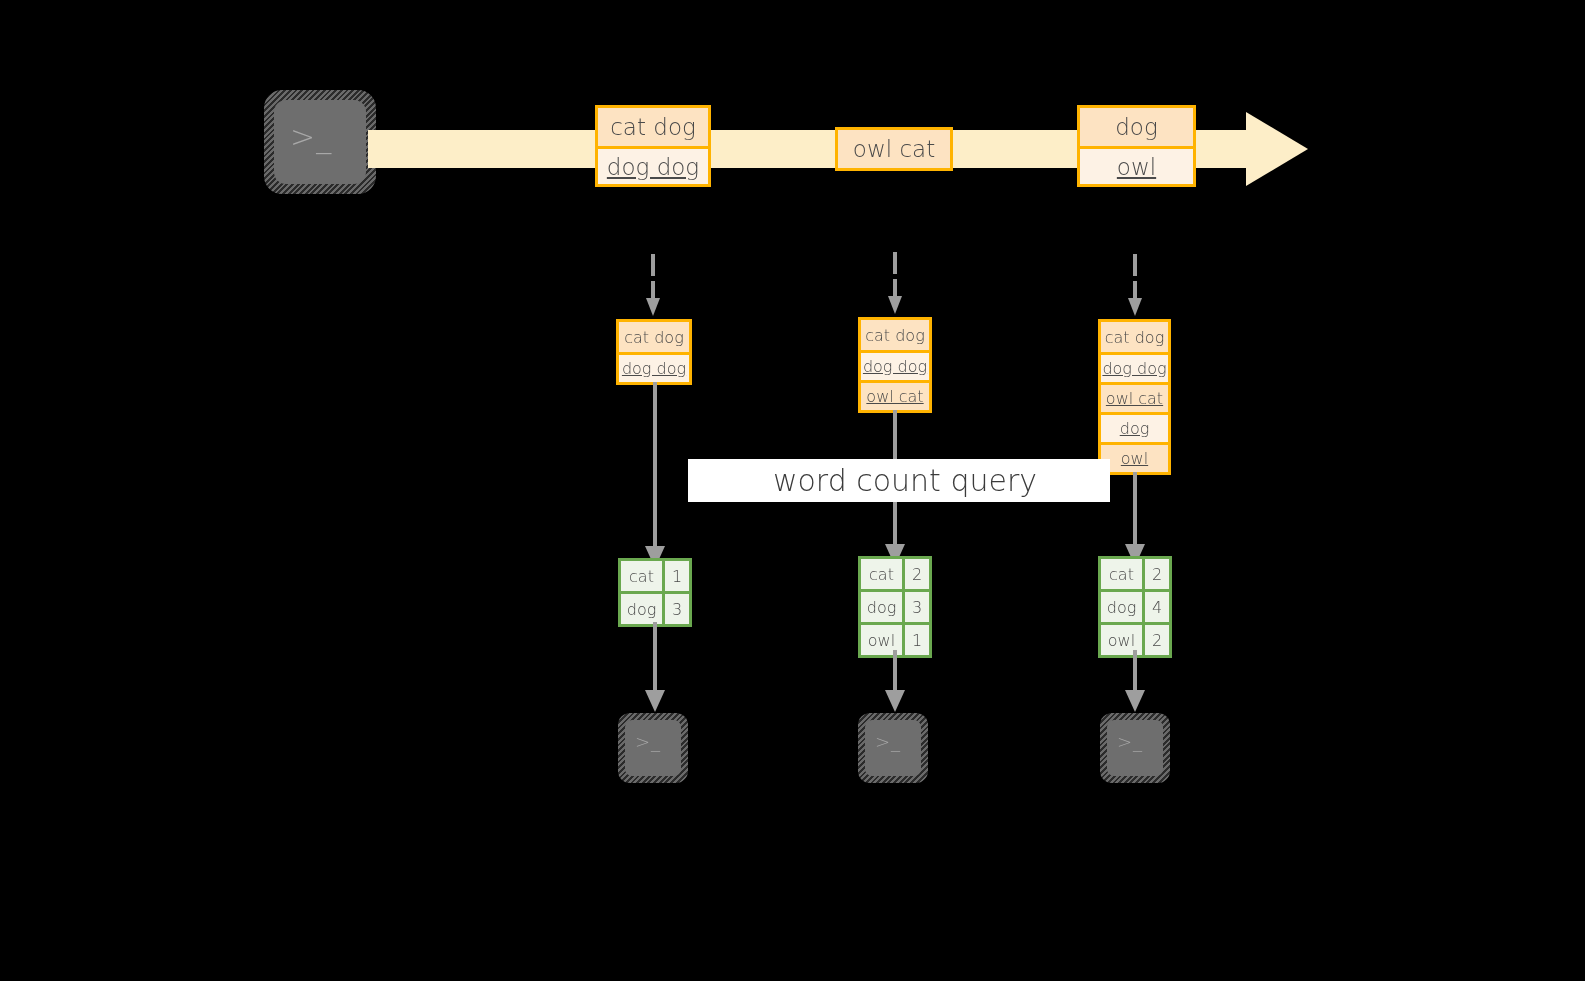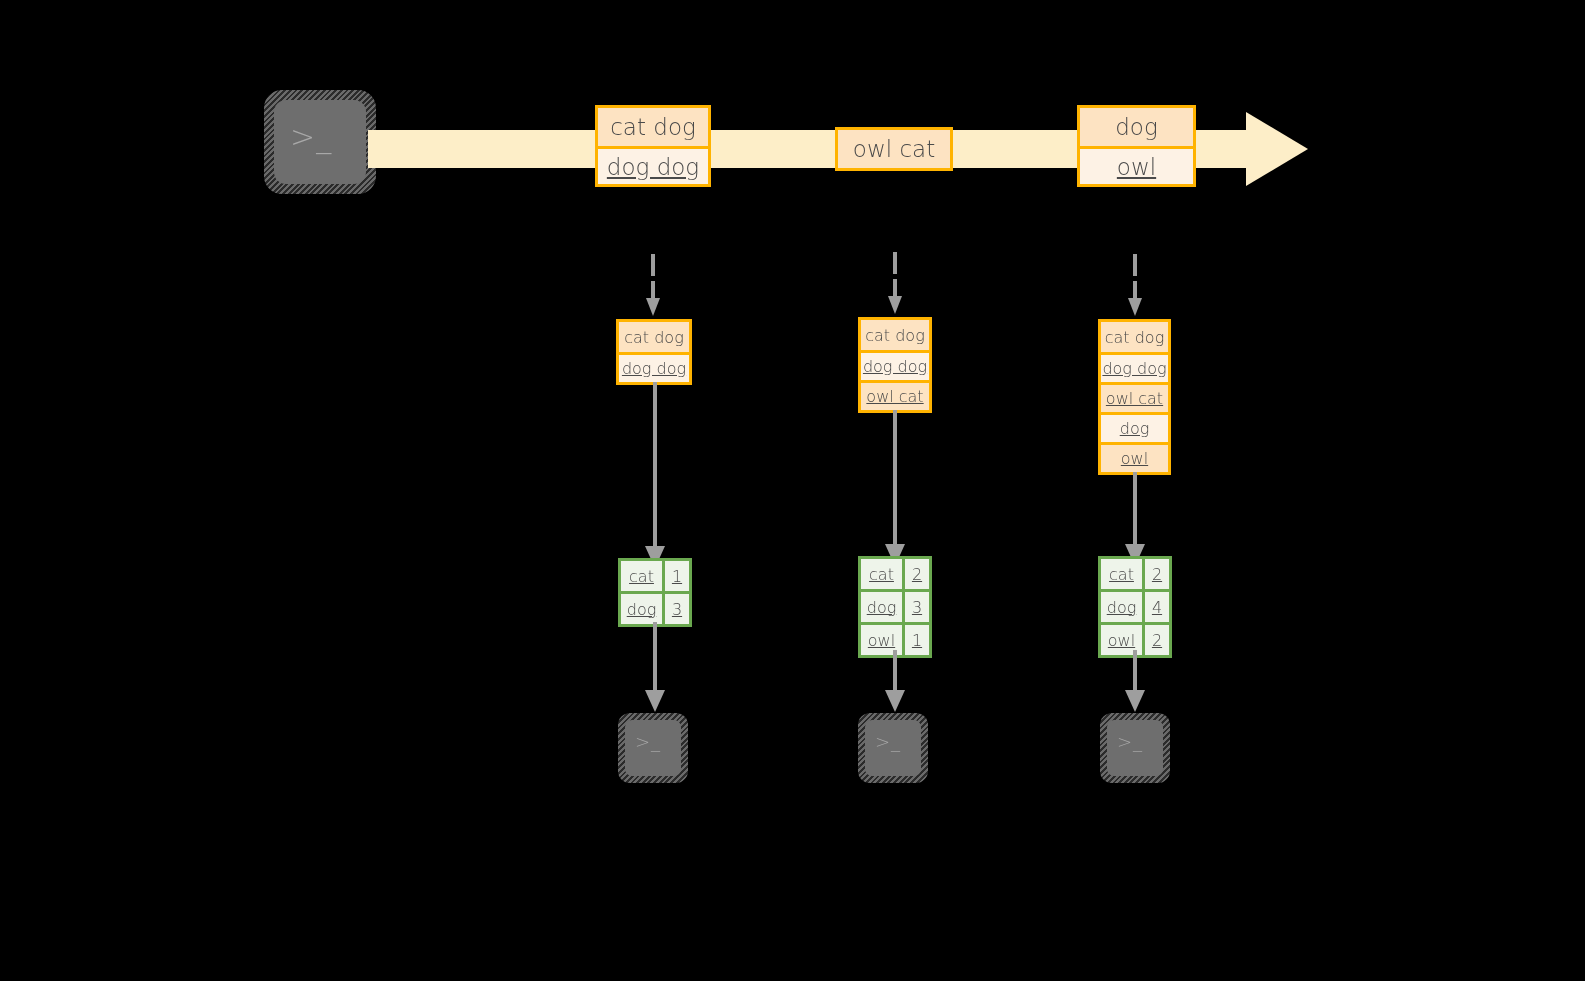--- a/index.html
+++ b/index.html
@@ -214,21 +214,20 @@
   .result-table .word,
   .result-table .count {
     box-sizing: border-box;
     display: flex;
     align-items: center;
     justify-content: center;
     font-size: 16px;
     font-weight: 300;
     color: #4a4a4a;
     background: #eef4ea;
-    text-decoration: underline;
   }
   .result-table .word {
     flex: 0 0 44px;
     border-right: 3px solid #6aa84f;
   }
   .result-table .count {
     flex: 1 1 auto;
   }
   #res-1 { left: 618px; top: 558px; width: 74px; }
   #res-2 { left: 858px; top: 556px; width: 74px; }
@@ -311,20 +310,23 @@
   </div>
   <div class="proc-arrow" style="left:885px; top:410px; height:158px;">
     <div class="line" style="height:136px;"></div>
     <div class="tip" style="top:134px;"></div>
   </div>
   <div class="proc-arrow" style="left:1125px; top:472px; height:96px;">
     <div class="line" style="height:74px;"></div>
     <div class="tip" style="top:72px;"></div>
   </div>
 
+  <div class="query-band">
+    <span class="label">word count query</span>
+  </div>
 
   <div class="result-table" id="res-1">
     <div class="row">
       <div class="word">cat</div>
       <div class="count">1</div>
     </div>
     <div class="row">
       <div class="word">dog</div>
       <div class="count">3</div>
     </div>

